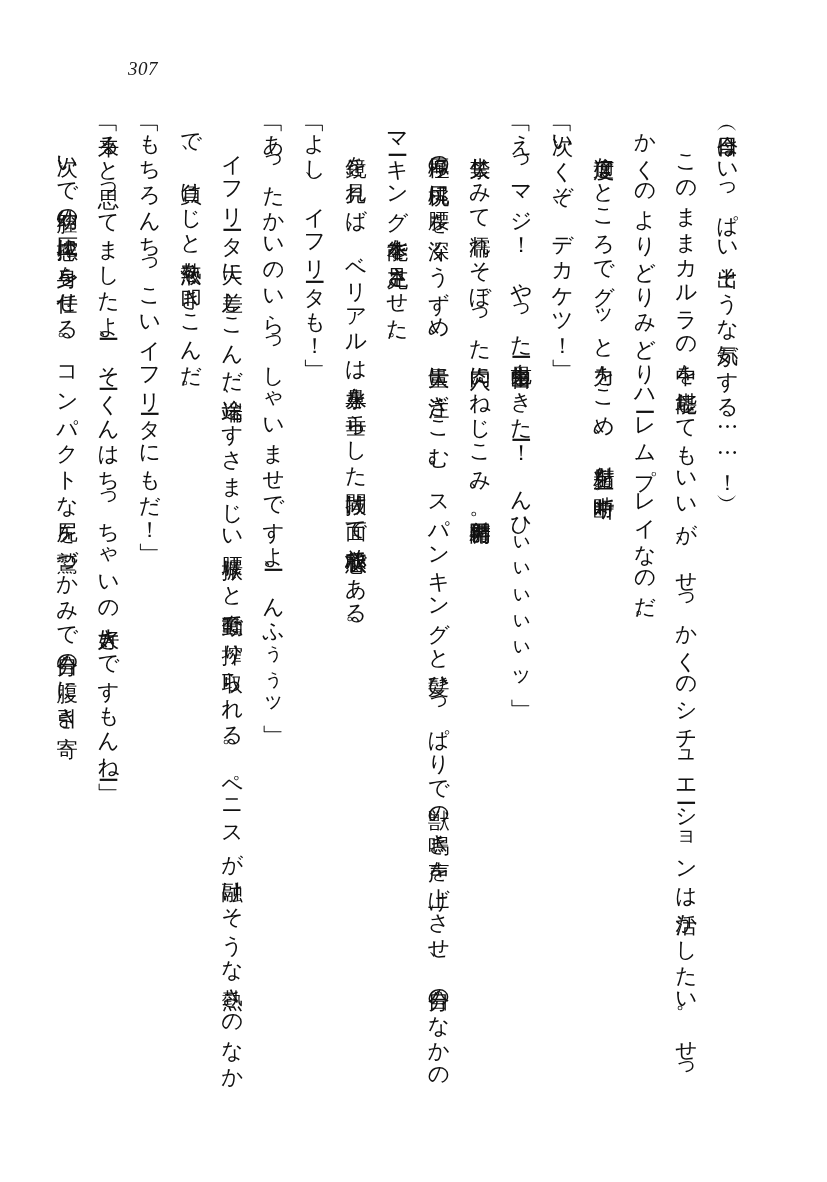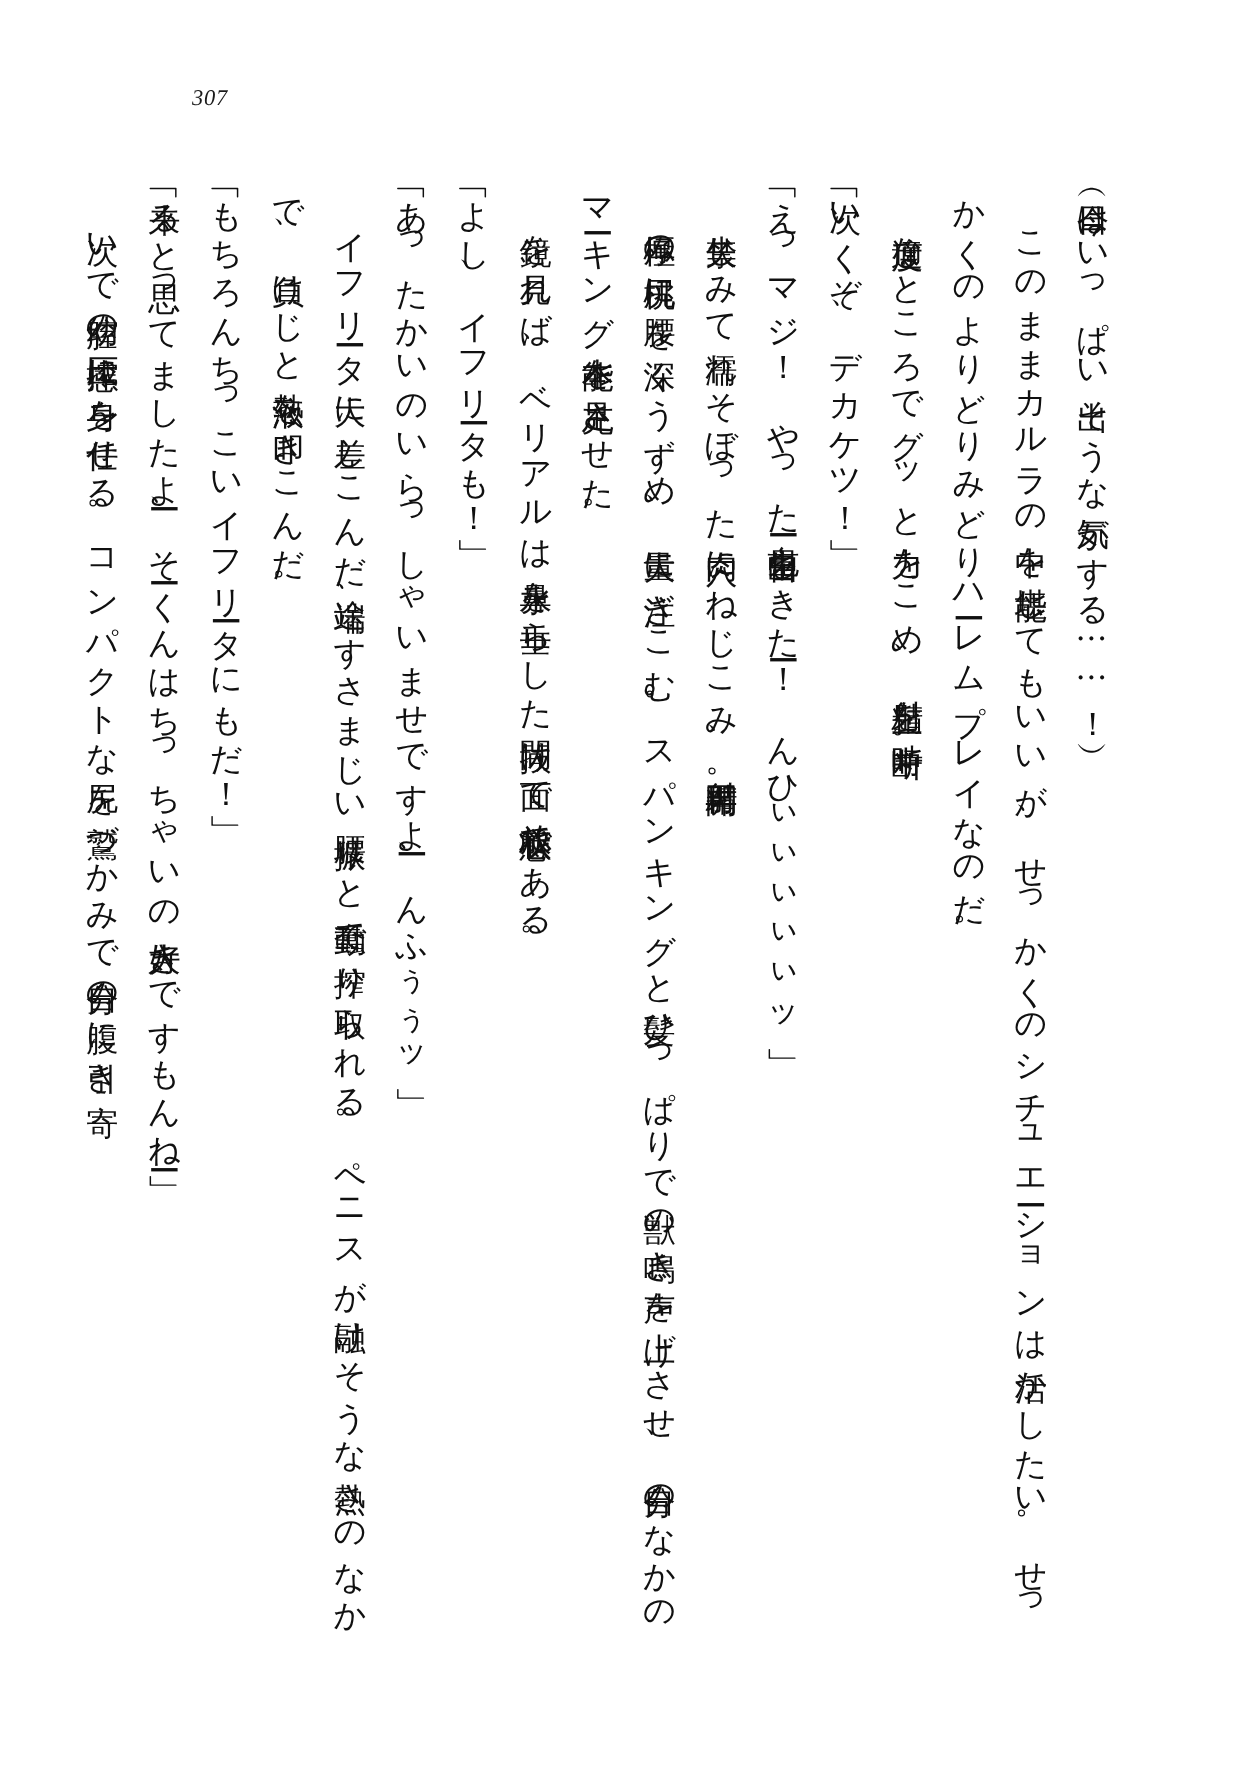--- a/index.html
+++ b/index.html
@@ -13,21 +13,21 @@
     height: 1182px;
     background: #ffffff;
     overflow: hidden;
     font-family: "Liberation Serif", "DejaVu Serif", serif;
     color: #111111;
   }
   .page-number {
     position: absolute;
     top: 58px;
     left: 128px;
-    font-size: 15px;
+    font-size: 19px;
     font-style: italic;
     font-family: "Liberation Serif", "DejaVu Serif", serif;
     color: #1a1a1a;
     letter-spacing: 0.5px;
   }
   .body-text {
     position: absolute;
     top: 118px;
     left: 88px;
     width: 660px;

